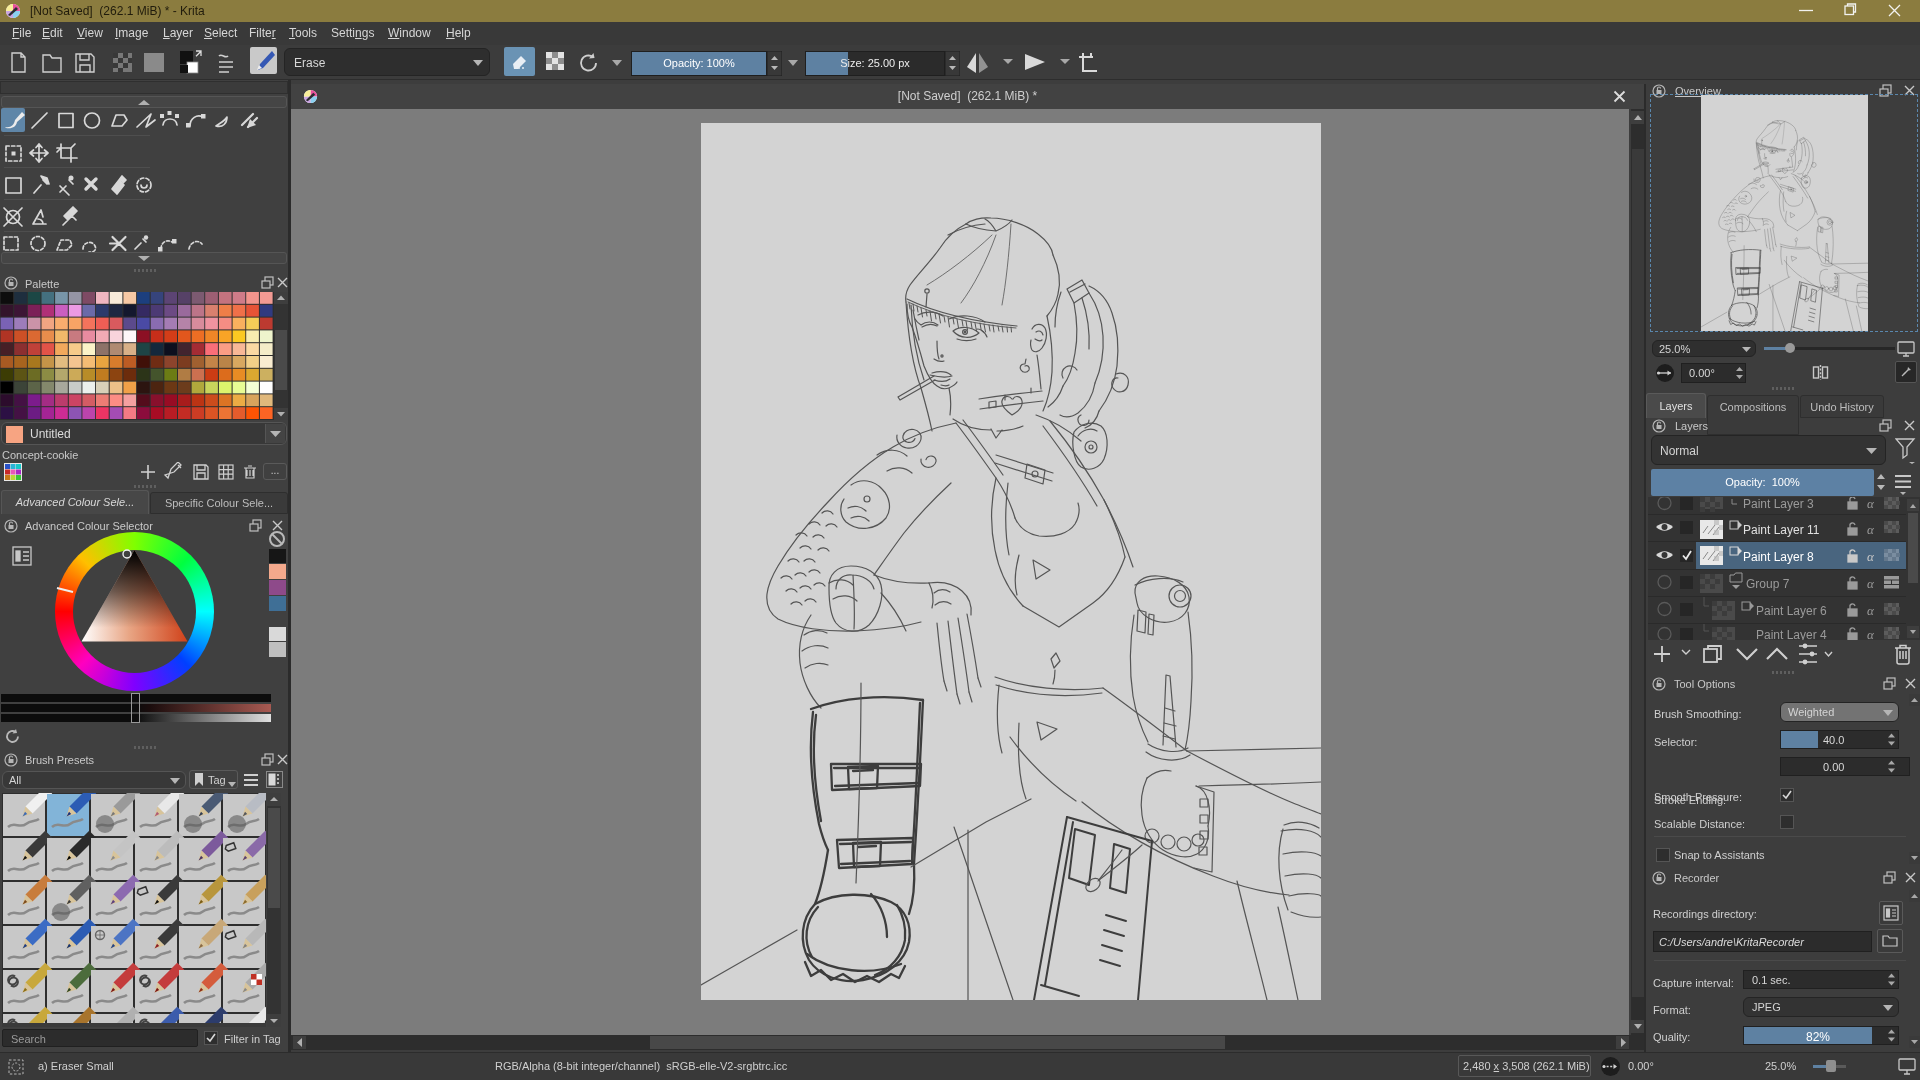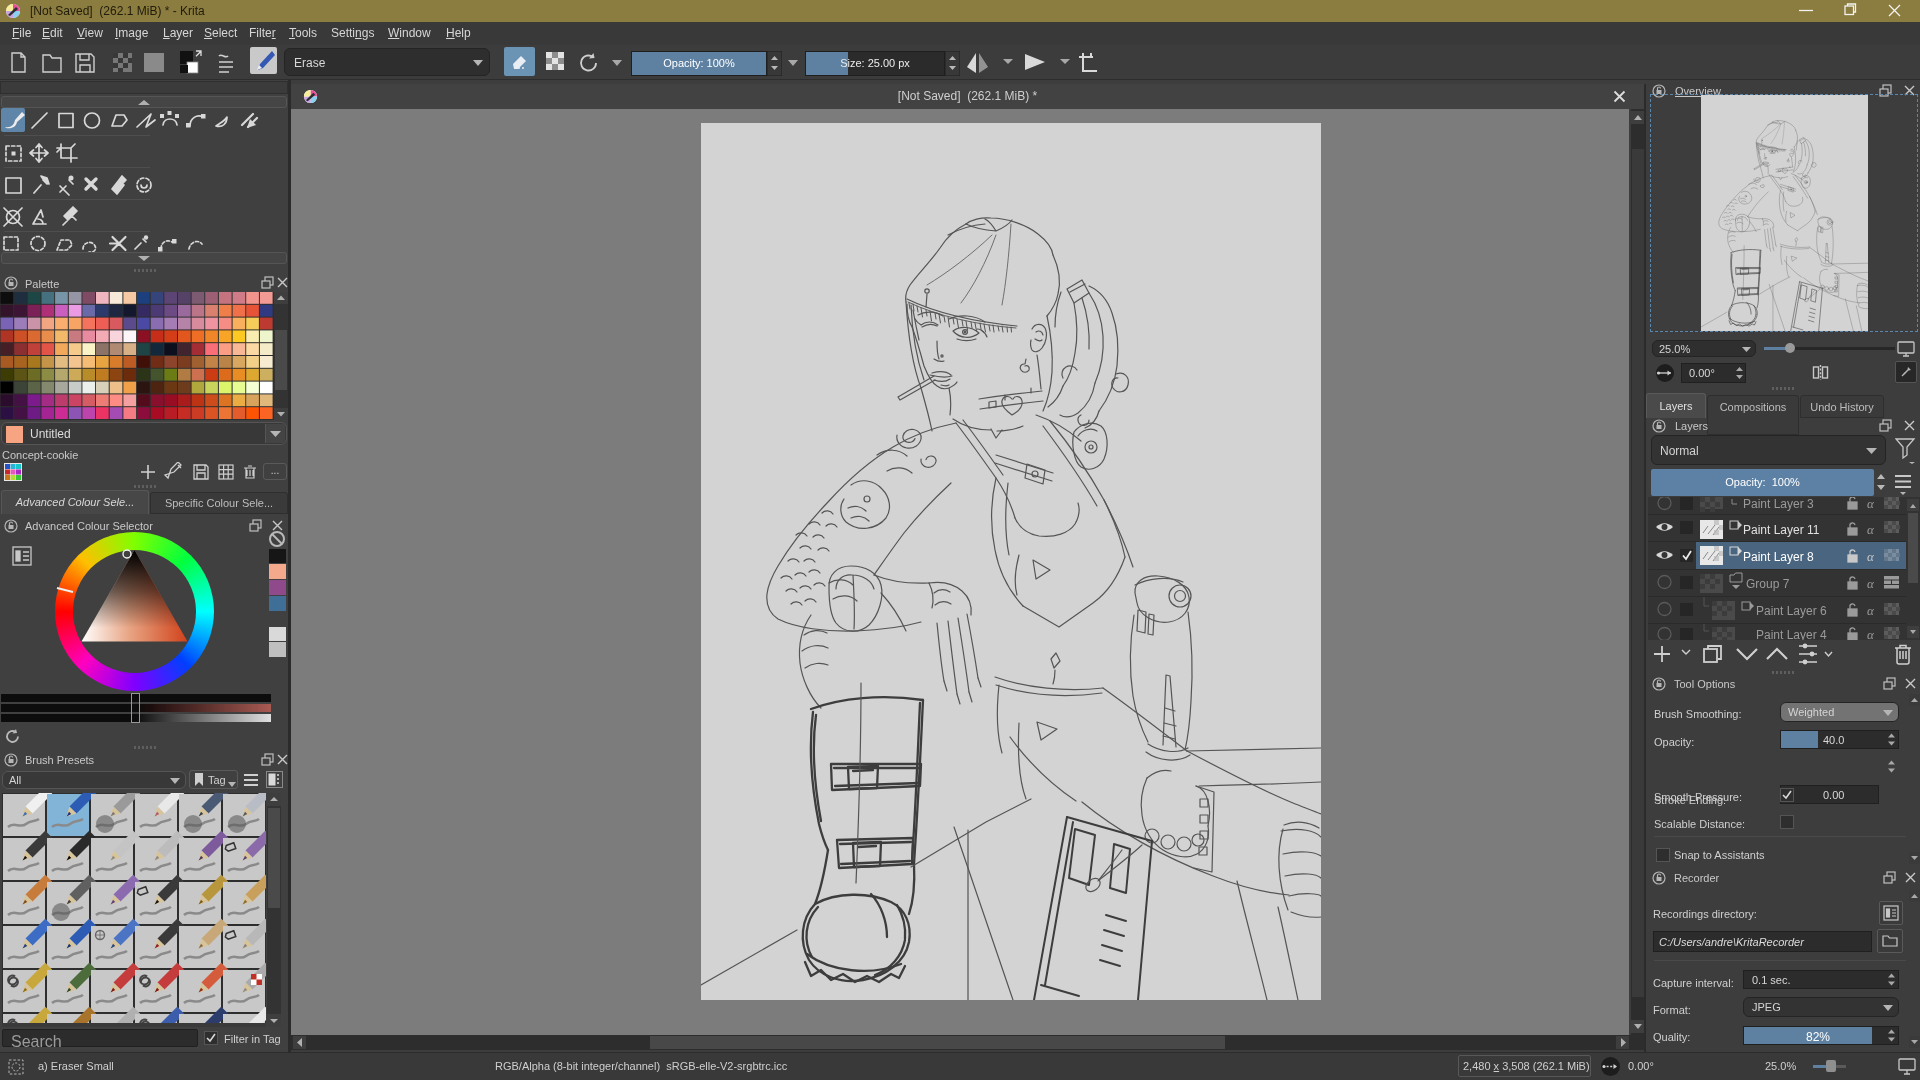--- a/index.html
+++ b/index.html
@@ -934,21 +934,21 @@
 </svg>
 <div class="abs" style="left:267px;top:793px;width:14px;height:234px;background:#333;"></div>
 <svg style="left:267px;top:793px" width="14" height="234" viewBox="0 0 14 234">
  <rect x="0" y="0" width="14" height="13" fill="#3e3e3e"></rect>
     <path d="M3 8 l4 -4 4 4 z" fill="#b0b0b0"></path>
  <rect x="0" y="221" width="14" height="13" fill="#3e3e3e"></rect>
     <path d="M3 226 l4 4 4 -4 z" fill="#b0b0b0"></path>
  <rect x="1" y="15" width="12" height="100" fill="#4a4a4a"></rect>
 </svg>
 <div class="field" style="left:2px;top:1029px;width:196px;height:18px;border-radius:2px;">
- <span class="abs" style="left:8px;top:3px;color:#9a9a9a;font-size:16px;">Search</span>
+ <span class="abs" style="left:8px;top:3px;color:#9a9a9a;font-size:11px;">Search</span>
 </div>
 <svg style="left:204px;top:1031px" width="14" height="14" viewBox="0 0 14 14">
     <rect width="13" height="13" x="0.5" y="0.5" fill="#2e2e2e" stroke="#555"></rect>
     <path d="M3 7 l3 3 5 -7" stroke="#d8d8d8" stroke-width="1.6" fill="none"></path>
   </svg>
 <div class="txt" style="left:224px;top:1033px;">Filter in Tag</div>
 
 <div class="abs" style="left:291px;top:84px;width:1353px;height:25px;background:#424242;"></div>
 <svg style="left:303px;top:89px" width="15" height="15" viewBox="0 0 16 16">
   <circle cx="8" cy="8" r="7" fill="#f5f5f5"></circle>
@@ -1259,30 +1259,30 @@
  <rect x="0" y="158" width="11" height="12" fill="#3a3a3a"></rect>
     <path d="M2 162 l3.5 4 3.5 -4 z" fill="#a8a8a8"></path>
 </svg>
 <div class="txt" style="left:1654px;top:708px;">Brush Smoothing:</div>
 <div class="combo" style="left:1780px;top:702px;width:119px;height:20px;background:#737373;">
   <span class="abs" style="left:7px;top:3px;font-size:11px;">Weighted</span>
   <svg style="right:5px;top:7px;position:absolute" width="10" height="6">
       <path d="M0 0 l5 6 5 -6 z" fill="#b5b5b5"></path>
     </svg>
 </div>
-<div class="txt" style="left:1654px;top:736px;">Opacity:</div>
+<div class="txt" style="left:1654px;top:736px;">Selector:</div>
 <div class="field" style="left:1780px;top:730px;width:119px;height:19px;">
   <div class="abs" style="left:0;top:0;width:37px;height:17px;background:#5e81a2;"></div>
   <span class="abs" style="left:42px;top:3px;font-size:11px;">40.0</span>
 </div>
 <svg style="left:1886px;top:731px" width="12" height="17" viewBox="0 0 12 17">
     <path d="M2 6.5 l3.5 -4 3.5 4 z M2 10.5 l3.5 4 3.5 -4 z" fill="#a8a8a8"></path>
   </svg>
 <div class="txt" style="left:1654px;top:794px;">Stroke Ending:</div>
-<div class="field" style="left:1780px;top:757px;width:99px;height:19px;margin-top:28px;">
+<div class="field" style="left:1780px;top:757px;width:130px;height:19px;">
   <span class="abs" style="left:42px;top:3px;font-size:11px;">0.00</span>
 </div>
 <svg style="left:1886px;top:758px" width="12" height="17" viewBox="0 0 12 17">
     <path d="M2 6.5 l3.5 -4 3.5 4 z M2 10.5 l3.5 4 3.5 -4 z" fill="#a8a8a8"></path>
   </svg>
 <div class="txt" style="left:1654px;top:791px;">Smooth Pressure:</div>
 <svg style="left:1780px;top:788px" width="14" height="14" viewBox="0 0 14 14">
     <rect width="13" height="13" x="0.5" y="0.5" fill="#2e2e2e" stroke="#555"></rect>
     <path d="M3 7 l3 3 5 -7" stroke="#d8d8d8" stroke-width="1.6" fill="none"></path>
   </svg>

